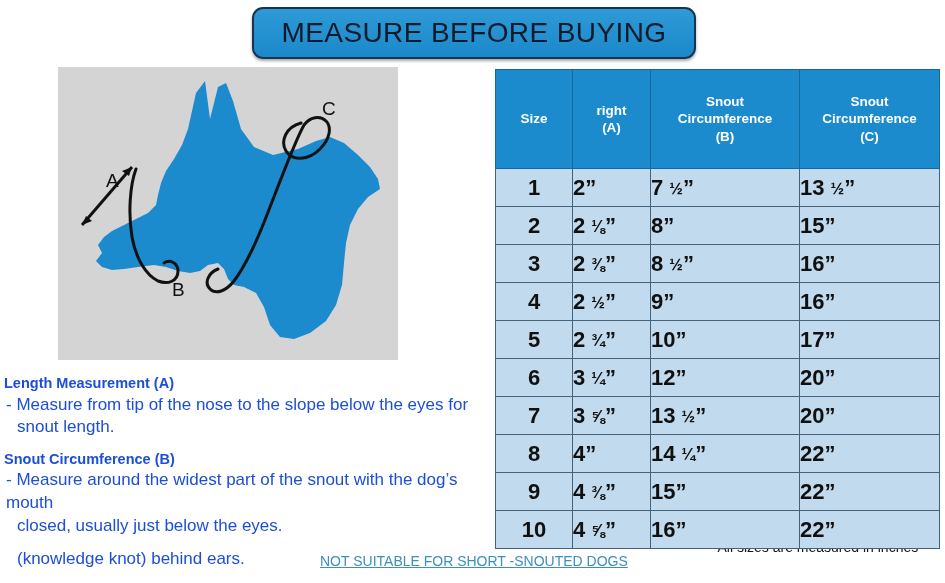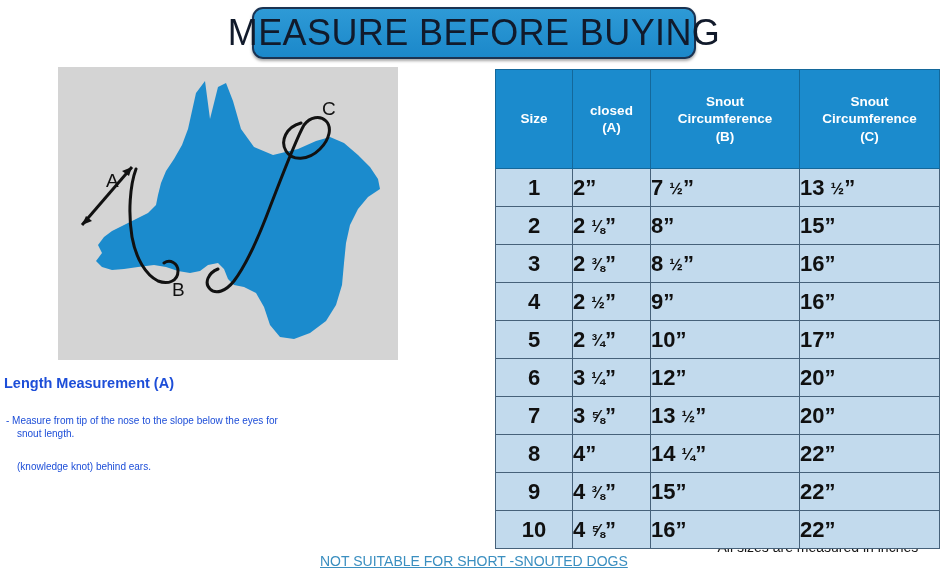--- a/index.html
+++ b/index.html
@@ -14,38 +14,38 @@
   
   #title-banner{
     position:absolute;left:252px;top:7px;width:440px;height:48px;
     background:linear-gradient(#2e9ad6,#1b88ca);
     border:2px solid #1a3352;
     border-radius:11px;
     box-shadow:0 2px 3px rgba(0,0,0,.35);
     display:flex;align-items:center;justify-content:center;
   }
   #title-banner .title-text{
-    font-size:36px;font-weight:400;color:#111a2b;
+    font-size:28px;font-weight:400;color:#111a2b;
     letter-spacing:.4px;line-height:1;
     white-space:nowrap;
   }
   
   #dog-panel{
     position:absolute;left:58px;top:67px;width:340px;height:293px;
     background:#d4d4d4;
   }
   #dog-panel svg{display:block;width:100%;height:100%;}
   
   #instructions{
     position:absolute;left:4px;top:374px;width:480px;
     color:#1d4ed8;
   }
   .instr-group{margin-bottom:11px;}
   .instr-head{font-size:14.5px;font-weight:bold;line-height:1.35;}
-  .instr-body{font-size:10px;font-weight:400;line-height:1.33;padding-left:2px;margin-top:20px;}
+  .instr-body{font-size:17px;font-weight:400;line-height:1.33;padding-left:2px;}
   .instr-body .ln2{display:block;padding-left:11px;}
   
   #not-suitable{
     position:absolute;left:320px;top:553px;
     font-size:14px;color:#3b8fc0;
     text-decoration:underline;
     white-space:nowrap;
   }
   #inches-note{
     position:absolute;left:712px;top:539px;
@@ -134,20 +134,27 @@
 
 <div id="instructions">
   <div class="instr-group">
     <div class="instr-head">Length Measurement (A)</div>
     <div class="instr-body">
       <span>- Measure from tip of the nose to the slope below the eyes for</span>
       <span class="ln2">snout length.</span>
     </div>
   </div>
   <div class="instr-group">
+    <div class="instr-head">Snout Circumference (B)</div>
+    <div class="instr-body">
+      <span>- Measure around the widest part of the snout with the dog’s mouth</span>
+      <span class="ln2">closed, usually just below the eyes.</span>
+    </div>
+  </div>
+  <div class="instr-group">
     <div class="instr-body">
       <span class="ln2">(knowledge knot) behind ears.</span>
     </div>
   </div>
 </div>
 
 <div id="not-suitable">NOT SUITABLE FOR SHORT -SNOUTED DOGS</div>
 <div id="inches-note">*All sizes are measured in inches*</div>
 
 <table id="size-table">
@@ -156,21 +163,21 @@
       <col class="col-len">
       <col class="col-snout">
       <col class="col-neck">
   </colgroup>
   <thead>
     <tr>
       <th>
         <div>Size</div>
       </th>
       <th>
-        <div>closed</div>
+        <div>right</div>
         <div>(A)</div>
       </th>
       <th>
         <div>Snout</div>
         <div>Circumference</div>
         <div>(B)</div>
       </th>
       <th>
         <div>Snout</div>
         <div>Circumference</div>

